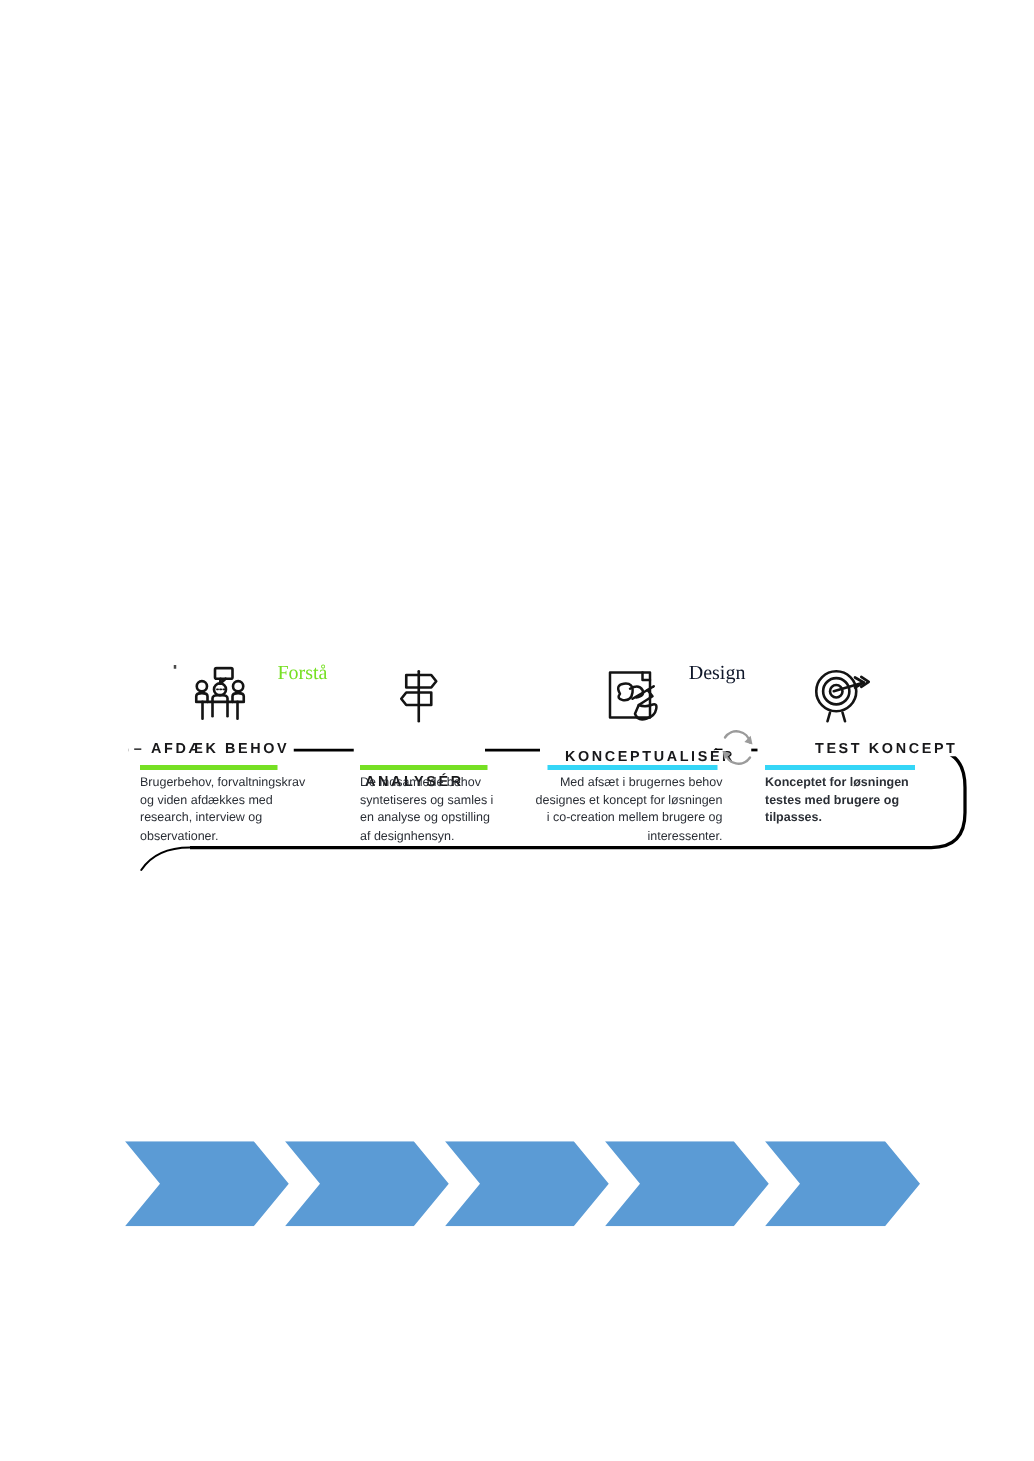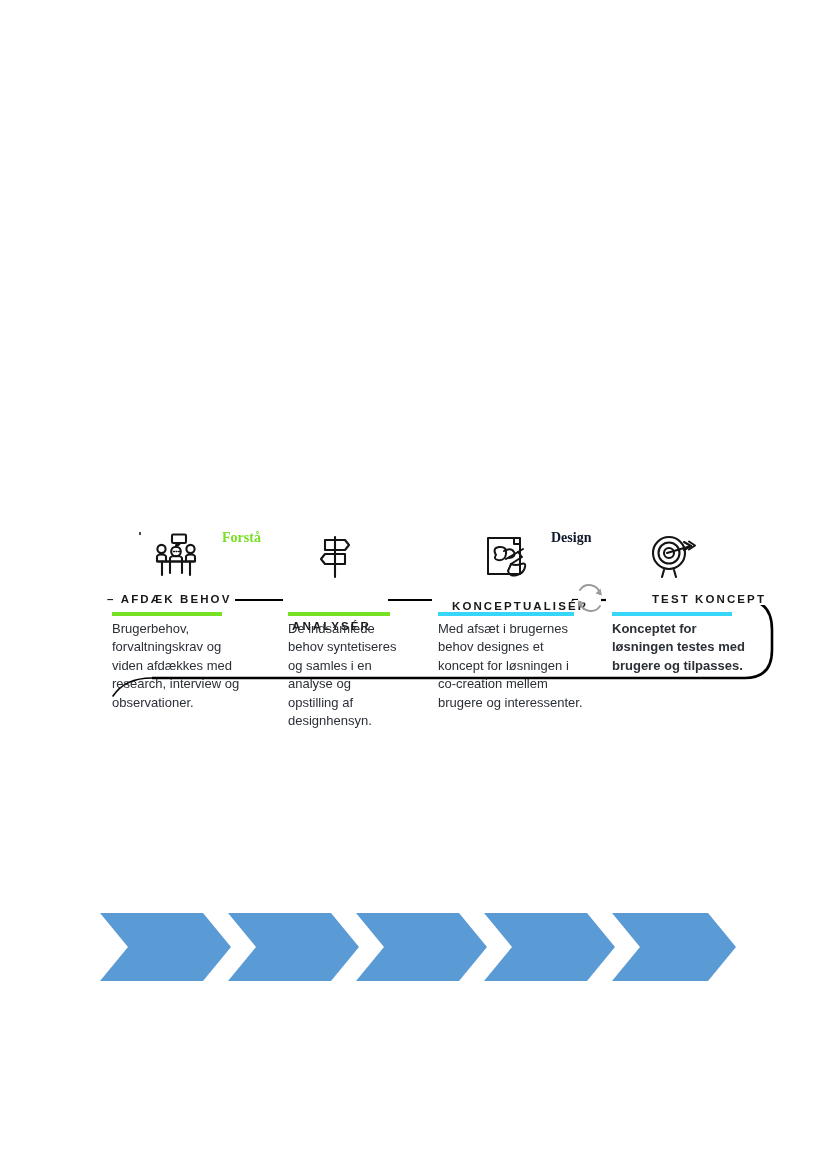--- a/index.html
+++ b/index.html
@@ -20,22 +20,22 @@
   .page {
     position: absolute;
     inset: 0;
     background: #ffffff;
   }
 
   
   .phase-label {
     position: absolute;
     font-family: "Liberation Serif", serif;
-    font-weight: bold;
-    font-size: 14px;
+    font-weight: normal;
+    font-size: 16px;
     line-height: 1;
     letter-spacing: 0px;
     white-space: nowrap;
   }
   #phase-forsta { left: 222px; top: 531px; color: #76e023; }
   #phase-design { left: 551px; top: 531px; color: #0f172a; }
 
   
   .timeline {
     position: absolute;
@@ -87,21 +87,21 @@
     height: 4px;
     border-radius: 0;
   }
   .step-rule.green { background: #76e023; }
   .step-rule.cyan  { background: #35d6f7; }
 
   .step-desc {
     position: absolute;
     top: 115px;
     font-family: "Liberation Sans", sans-serif;
-    font-size: 13px;
+    font-size: 10px;
     line-height: 1.42;
     color: #2b2f36;
   }
 
   
   #step-1 { left: 0; }
   #step-1 .step-icon  { left: 148px; }
   #step-1 .step-title { left: 103px; }
   #step-1 .step-rule  { left: 112px; width: 110px; }
   #step-1 .step-desc  { left: 112px; width: 140px; }
@@ -109,21 +109,21 @@
   #step-2 { left: 0; }
   #step-2 .step-icon  { left: 307px; }
   #step-2 .step-title { left: 288px; margin-top: 27px; }
   #step-2 .step-rule  { left: 288px; width: 102px; }
   #step-2 .step-desc  { left: 288px; width: 110px; }
 
   #step-3 { left: 0; }
   #step-3 .step-icon  { left: 478px; }
   #step-3 .step-title { left: 448px; margin-top: 7px; }
   #step-3 .step-rule  { left: 438px; width: 136px; }
-  #step-3 .step-desc  { left: 438px; width: 150px; }
+  #step-3 .step-desc  { left: 428px; width: 150px; text-align: right; }
 
   #step-4 { left: 0; }
   #step-4 .step-icon  { left: 645px; }
   #step-4 .step-title { left: 608px; margin-left: 40px; }
   #step-4 .step-rule  { left: 612px; width: 120px; }
   #step-4 .step-desc  { left: 612px; width: 140px; font-weight: bold; }
 
   
   .iteration-icon {
     position: absolute;

